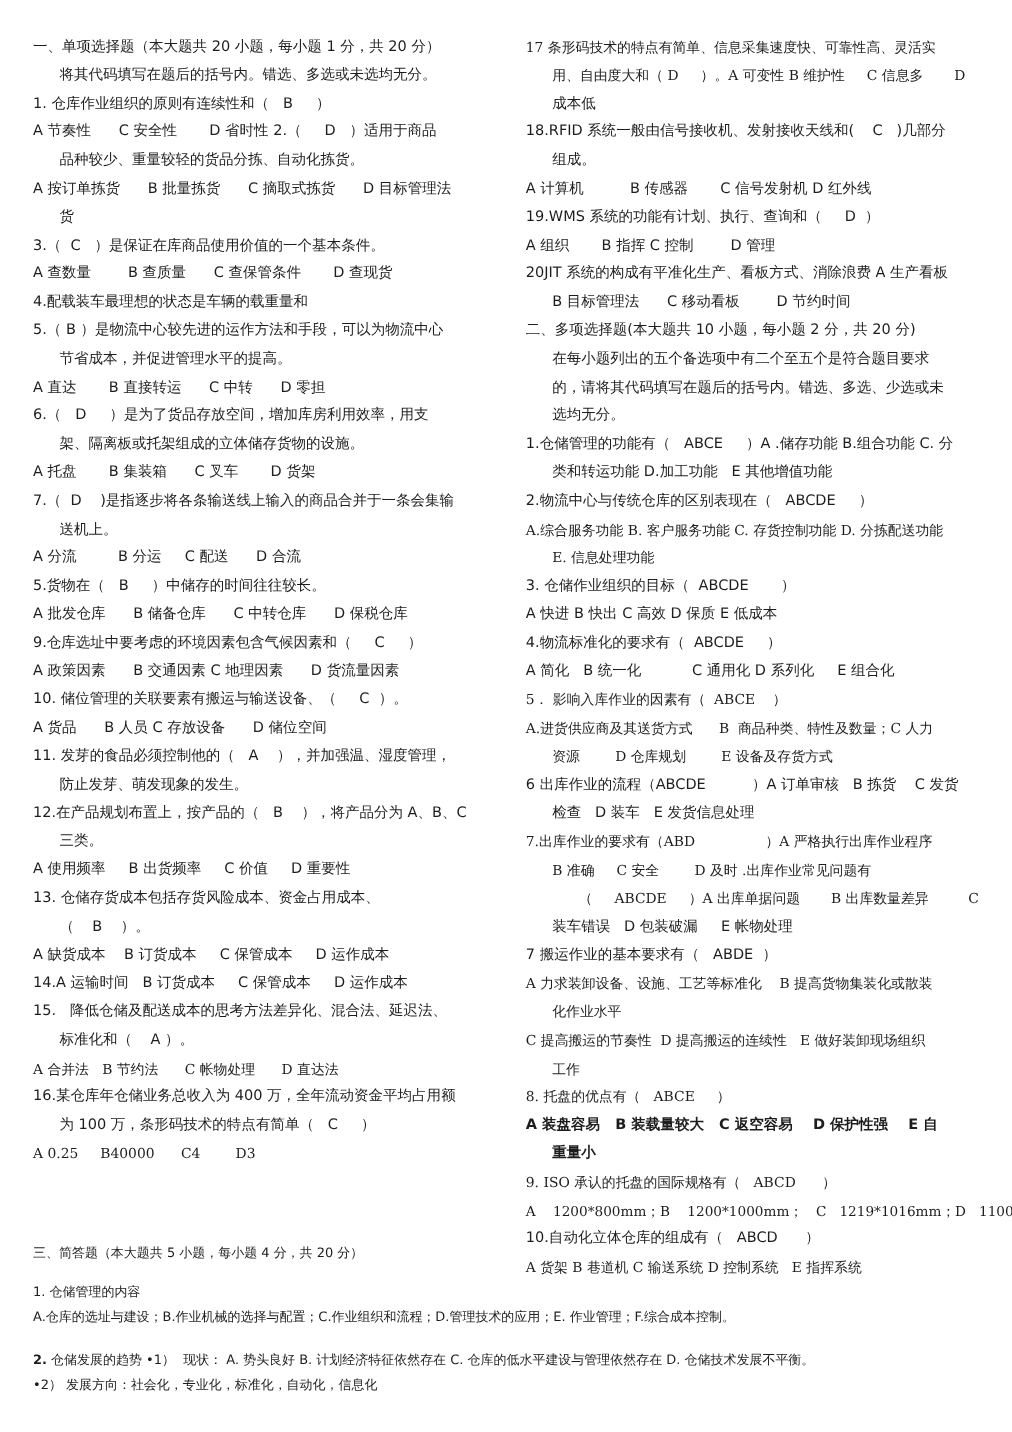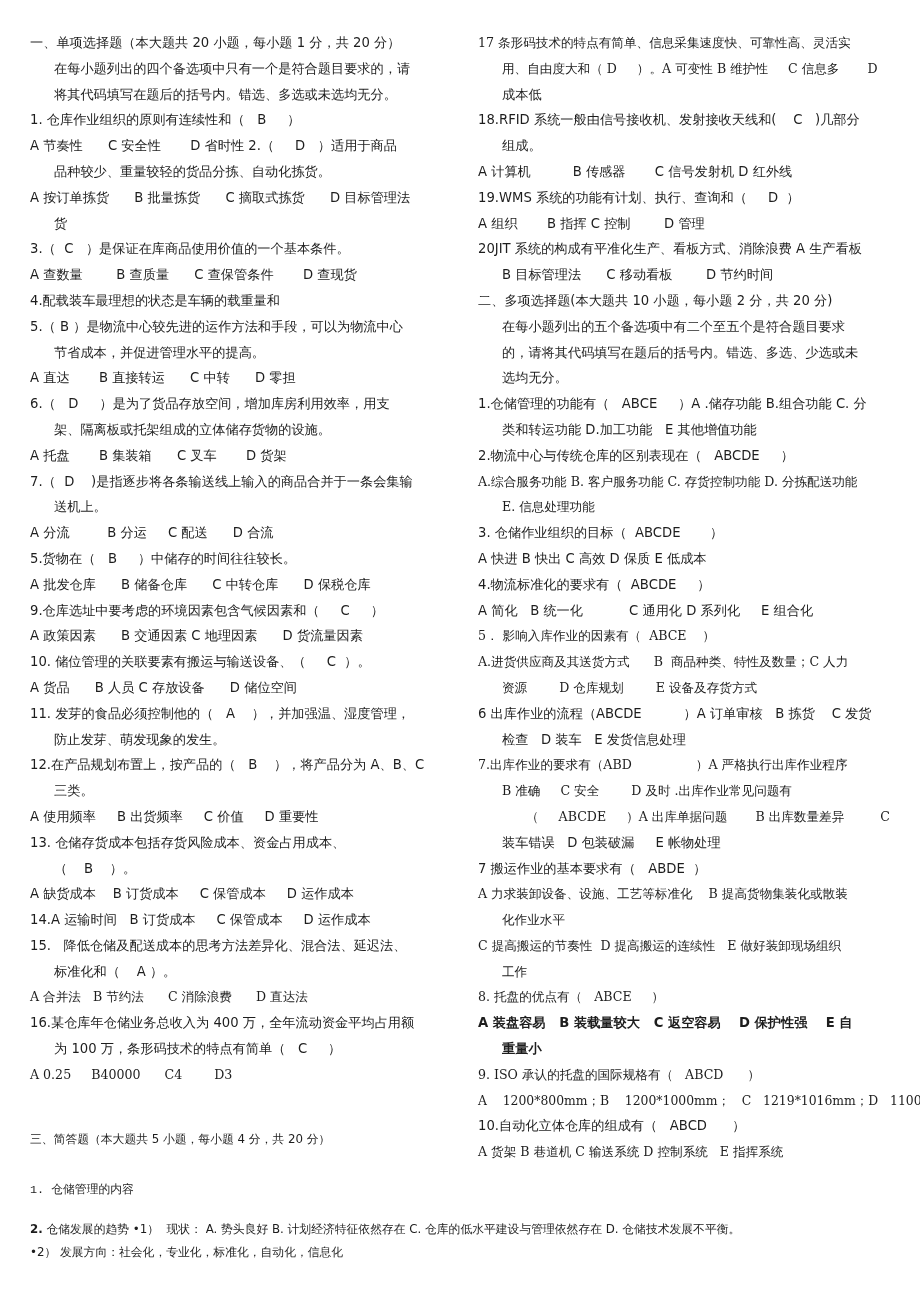--- a/index.html
+++ b/index.html
@@ -60,34 +60,33 @@
     top: 1128px;
     width: 880px;
   }
   .bl {
     font-size: 11.8px;
     line-height: 23px;
     white-space: pre;
     color: #1d1d1d;
     font-family: "DejaVu Sans", "Liberation Sans", sans-serif;
   }
-  .bl.gap { margin-top: 28px; font-family: Liberation Mono, monospace; }
+  .bl.gap { margin-top: 12px; }
   .bl.gap2 { margin-top: 16px; }
   .bl b { font-weight: bold; }
 </style>
 </head>
 <body>
 
 <div class="page">
 
   <div class="columns">
 
     <div class="col left">
       <div class="ln">一、单项选择题（本大题共 20 小题，每小题 1 分，共 20 分）</div>
-      <div class="ln ind1">在每小题列出的四个备选项中只有一个是符合题目要求的，请</div>
       <div class="ln ind1">将其代码填写在题后的括号内。错选、多选或未选均无分。</div>
 
       <div class="ln">1. 仓库作业组织的原则有连续性和（   B     ）</div>
       <div class="ln">A 节奏性      C 安全性       D 省时性 2.（     D   ）适用于商品</div>
       <div class="ln ind1">品种较少、重量较轻的货品分拣、自动化拣货。</div>
       <div class="ln">A 按订单拣货      B 批量拣货      C 摘取式拣货      D 目标管理法</div>
       <div class="ln ind1">货</div>
       <div class="ln">3.（  C   ）是保证在库商品使用价值的一个基本条件。</div>
       <div class="ln">A 查数量        B 查质量      C 查保管条件       D 查现货</div>
       <div class="ln">4.配载装车最理想的状态是车辆的载重量和</div>
@@ -110,21 +109,21 @@
       <div class="ln ind1">防止发芽、萌发现象的发生。</div>
       <div class="ln">12.在产品规划布置上，按产品的（   B    ），将产品分为 A、B、C</div>
       <div class="ln ind1">三类。</div>
       <div class="ln">A 使用频率     B 出货频率     C 价值     D 重要性</div>
       <div class="ln">13. 仓储存货成本包括存货风险成本、资金占用成本、</div>
       <div class="ln ind1">（    B    ）。</div>
       <div class="ln">A 缺货成本    B 订货成本     C 保管成本     D 运作成本</div>
       <div class="ln">14.A 运输时间   B 订货成本     C 保管成本     D 运作成本</div>
       <div class="ln">15.   降低仓储及配送成本的思考方法差异化、混合法、延迟法、</div>
       <div class="ln ind1">标准化和（    A ）。</div>
-      <div class="ln serif">A 合并法   B 节约法      C 消除浪费      D 直达法</div>
+      <div class="ln serif">A 合并法   B 节约法      C 帐物处理      D 直达法</div>
       <div class="ln">16.某仓库年仓储业务总收入为 400 万，全年流动资金平均占用额</div>
       <div class="ln ind1">为 100 万，条形码技术的特点有简单（   C     ）</div>
       <div class="ln serif">A 0.25     B40000      C4        D3</div>
     </div>
 
     <div class="col right">
       <div class="ln serif">17 条形码技术的特点有简单、信息采集速度快、可靠性高、灵活实</div>
       <div class="ln serif ind1">用、自由度大和（ D     ）。A 可变性 B 维护性     C 信息多       D</div>
       <div class="ln ind1">成本低</div>
       <div class="ln">18.RFID 系统一般由信号接收机、发射接收天线和(    C   )几部分</div>
@@ -172,17 +171,18 @@
       <div class="ln serif small">A    1200*800mm；B    1200*1000mm；   C   1219*1016mm；D   1100*1100mm</div>
       <div class="ln">10.自动化立体仓库的组成有（   ABCD      ）</div>
       <div class="ln serif">A 货架 B 巷道机 C 输送系统 D 控制系统   E 指挥系统</div>
     </div>
 
   </div>
 
   <div class="bottom">
     <div class="bl">三、简答题（本大题共 5 小题，每小题 4 分，共 20 分）</div>
     <div class="bl gap">1. 仓储管理的内容</div>
+    <div class="bl">A.仓库的选址与建设；B.作业机械的选择与配置；C.作业组织和流程；D.管理技术的应用；E. 作业管理；F.综合成本控制。</div>
     <div class="bl gap2"><b>2.</b><span> 仓储发展的趋势 •1）  现状： A. 势头良好 B. 计划经济特征依然存在 C. 仓库的低水平建设与管理依然存在 D. 仓储技术发展不平衡。</span></div>
     <div class="bl">•2） 发展方向：社会化，专业化，标准化，自动化，信息化</div>
   </div>
 
 </div>
 
 </body></html>

